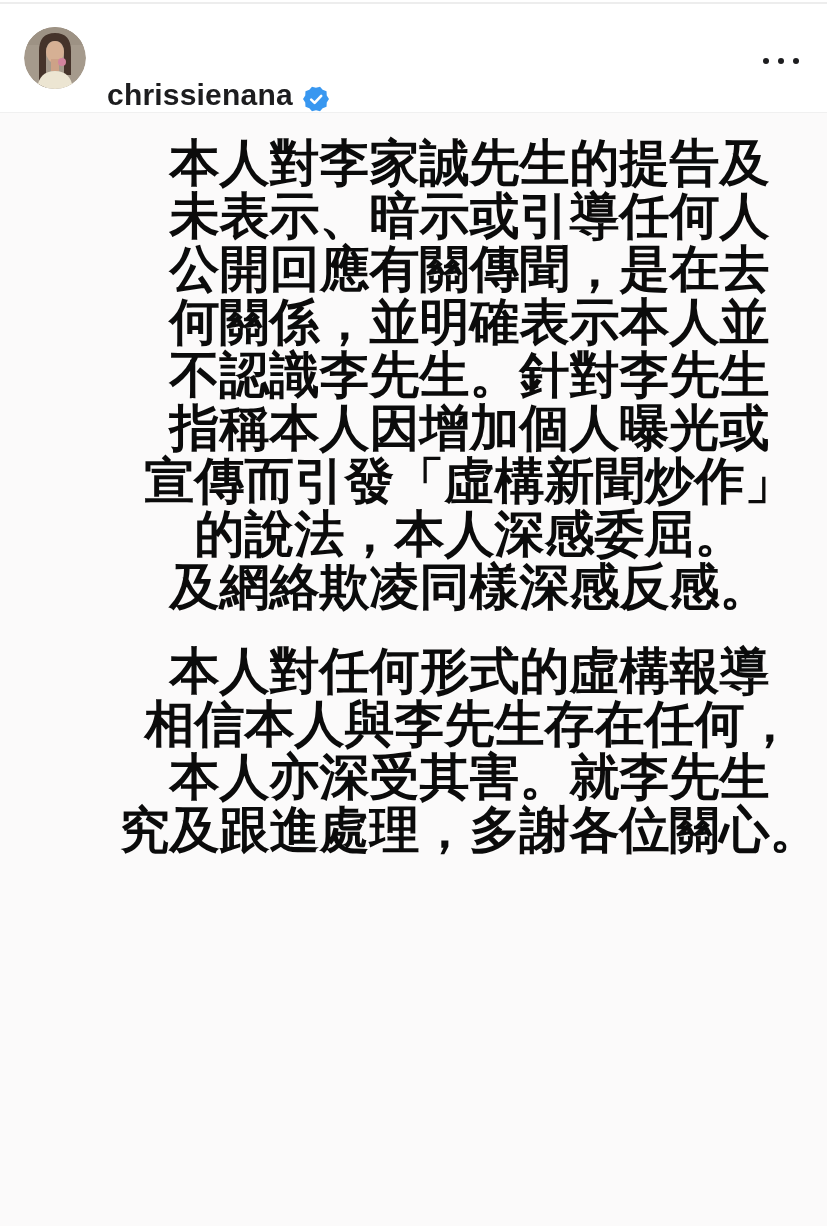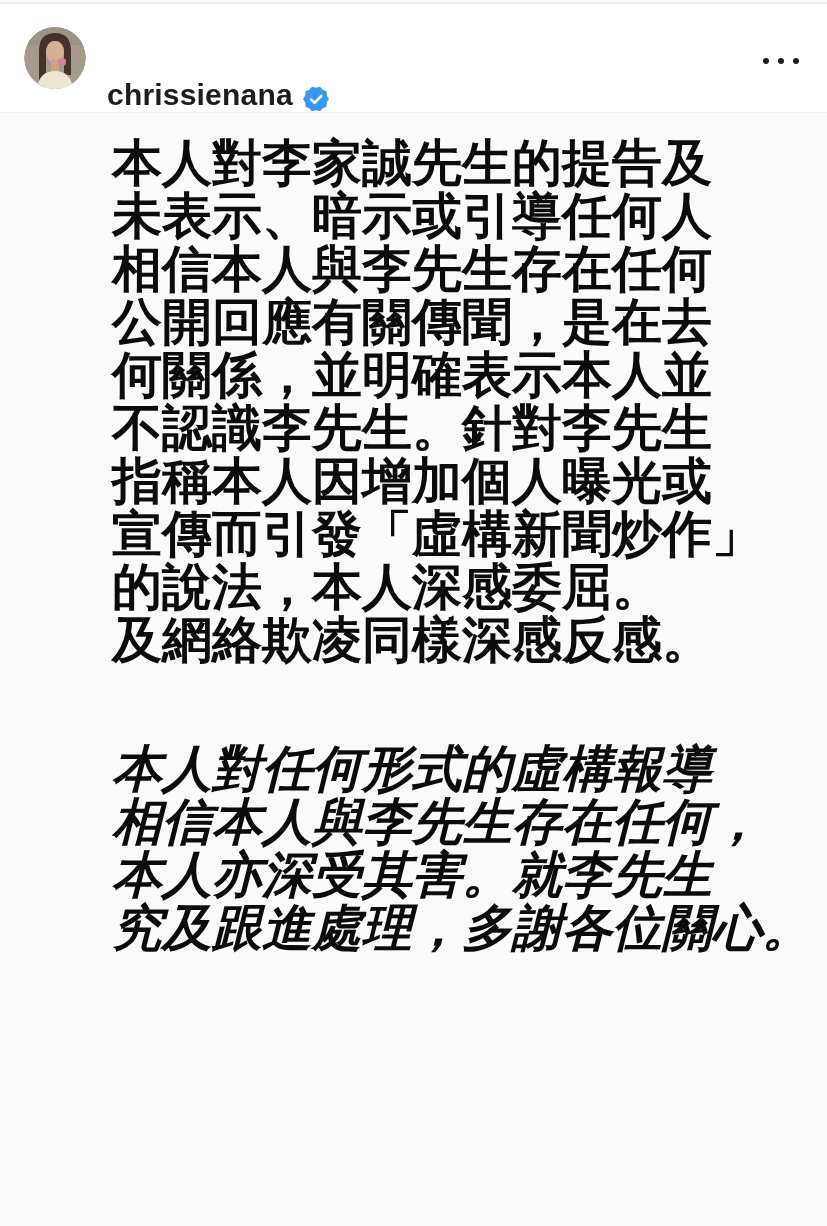--- a/index.html
+++ b/index.html
@@ -46,23 +46,24 @@
     width: 6px; height: 6px; border-radius: 50%; background: #1d1d1f;
   }
   
   .post-image {
     position: relative;
     height: 1114px;
     background: #fbfafa;
     border-top: 1px solid #f0f0f0;
     box-sizing: border-box;
     padding: 24px 0 0 112px;
+    text-align: center;
   }
   .stmt-para { margin: 0; }
-  .stmt-para + .stmt-para { margin-top: 76px; font-style: italic; }
+  .stmt-para + .stmt-para { margin-top: 31px; }
   .stmt-line {
     font-size: 50px;
     line-height: 53px;
     font-weight: 700;
     color: #0b0b0b;
     white-space: nowrap;
     letter-spacing: 0;
   }
 </style>
 </head>
@@ -104,21 +105,20 @@
     <span class="dot"></span>
     <span class="dot"></span>
   </div>
 
 </header>
 
 <div class="post-image">
   <div class="stmt-para">
     <div class="stmt-line">本人對李家誠先生的提告及</div>
     <div class="stmt-line">未表示、暗示或引導任何人</div>
-    <div class="stmt-line">相信本人與李先生存在任何</div>
     <div class="stmt-line">公開回應有關傳聞，是在去</div>
     <div class="stmt-line">何關係，並明確表示本人並</div>
     <div class="stmt-line">不認識李先生。針對李先生</div>
     <div class="stmt-line">指稱本人因增加個人曝光或</div>
     <div class="stmt-line">宣傳而引發「虛構新聞炒作」</div>
     <div class="stmt-line">的說法，本人深感委屈。</div>
     <div class="stmt-line">及網絡欺凌同樣深感反感。</div>
   </div>
   <div class="stmt-para">
     <div class="stmt-line">本人對任何形式的虛構報導</div>

